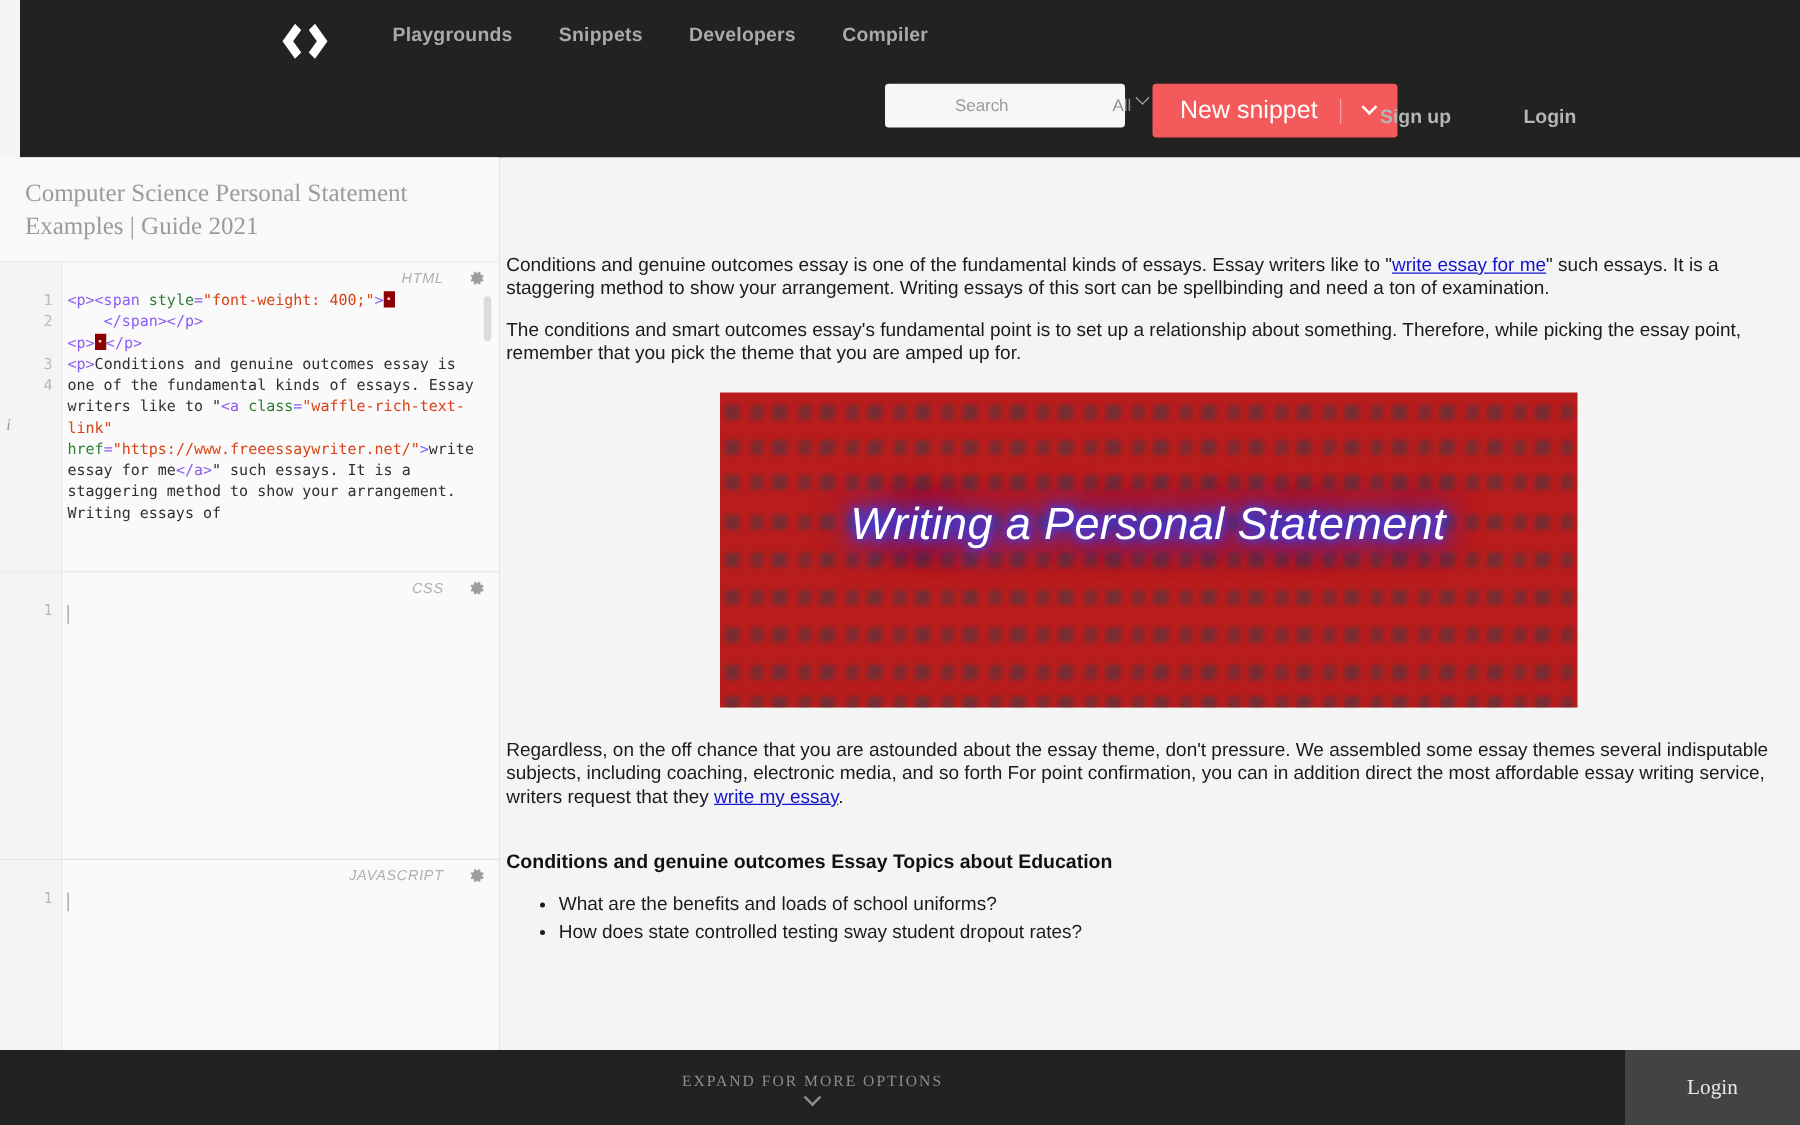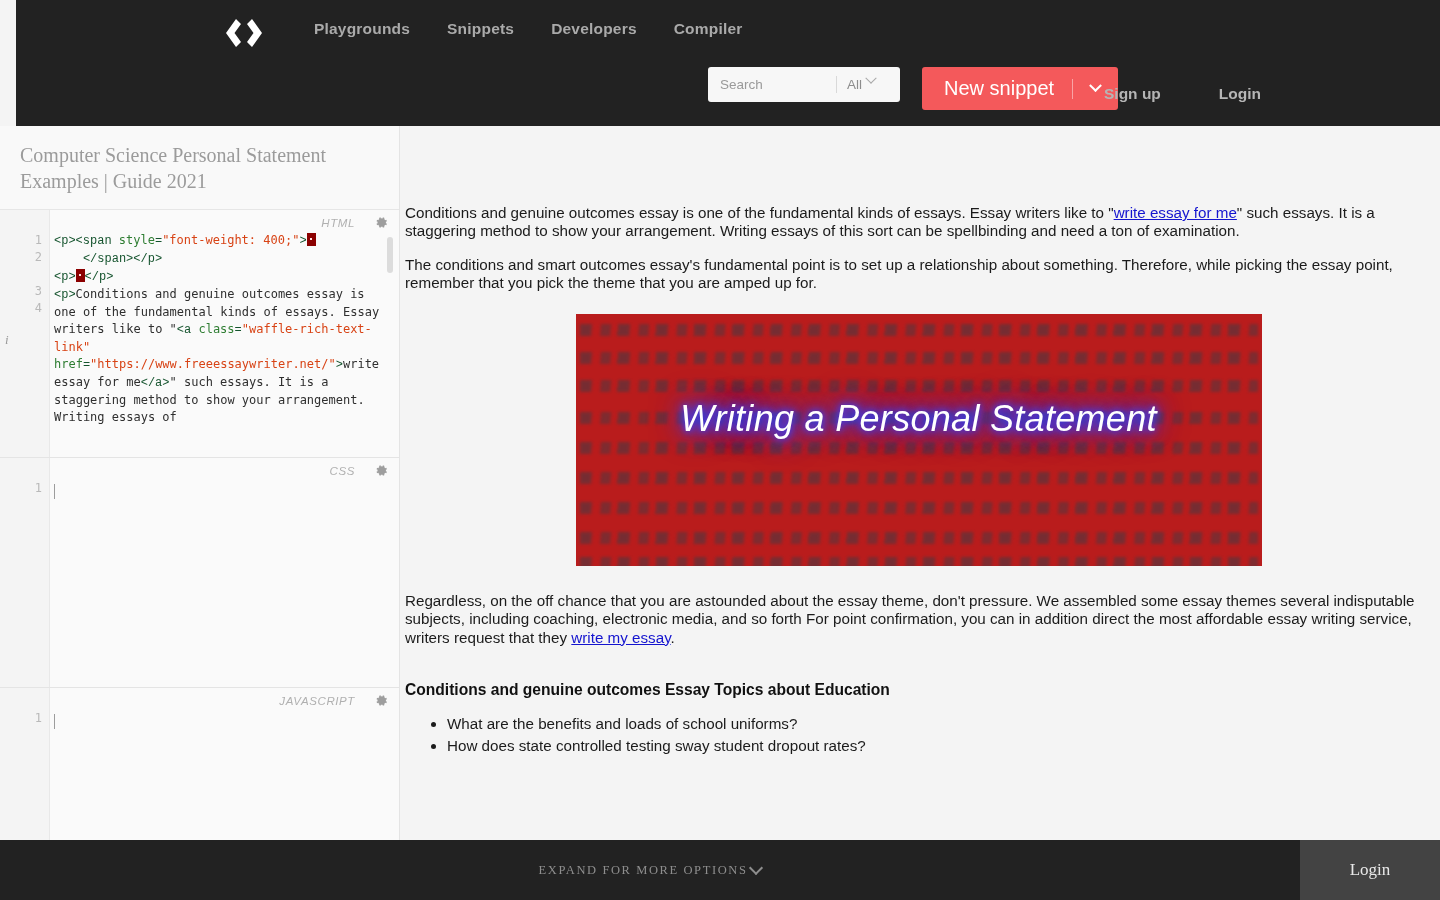--- a/index.html
+++ b/index.html
@@ -33,21 +33,21 @@
   .search-box {
     position: absolute; left: 692px; top: 67px;
     width: 192px; height: 35px;
     background: #f7f7f7; border-radius: 3px;
     display: flex; align-items: center;
   }
   .search-input {
     border: none; outline: none; background: transparent;
     font-family: "Liberation Sans", sans-serif;
     font-size: 13.5px; color: #444;
-    padding-left: 12px; width: 128px; height: 100%;
+    padding-left: 12px; width: 128px; height: 100%; margin-left: 44px;
   }
   .search-input::placeholder { color: #9a9a9a; }
   .search-divider {
     width: 1px; height: 17px; background: #d9d9d9;
   }
   .search-filter {
     display: flex; gap: 5px;
     padding-left: 10px; cursor: pointer;
   }
   .search-filter-label { font-size: 13.5px; color: #8d8d8d; }
@@ -128,21 +128,21 @@
     text-align: right;
     font-family: "DejaVu Sans Mono", monospace;
     font-size: 12px; line-height: 17px; color: #b9b9b9;
   }
   .code {
     position: absolute; left: 54px; top: 22px; right: 14px;
     font-family: "DejaVu Sans Mono", monospace;
     font-size: 12px; line-height: 17px;
     color: #333; white-space: pre-wrap; word-break: break-word;
   }
-  .tag   { color: #14532d; font-family: Liberation Mono, monospace; }
+  .tag   { color: #8b5cf6; }
   .attr  { color: #2e7d32; }
   .str   { color: #d84315; }
   .txt   { color: #2f2f2f; }
   .nbsp-mark {
     display: inline-block; width: 9px; height: 13px;
     background: #8b0000; vertical-align: -2px; position: relative;
   }
   .nbsp-mark::after {
     content: ""; position: absolute; left: 3.5px; top: 5.5px;
     width: 2px; height: 2px; background: #ffdddd;
@@ -226,21 +226,21 @@
     width: 140px; height: 60px; background: #434343;
     display: flex; align-items: center; justify-content: center;
     cursor: pointer;
   }
   .btm-run-label {
     font-family: "Liberation Serif", serif;
     font-size: 17px; color: #e8e8e8;
   }
   .btm-expand {
     flex: 1; background: #222222;
-    display: flex; flex-direction: row;
+    display: flex; flex-direction: column;
     align-items: center; justify-content: center;
     cursor: pointer; gap: 4px;
   }
   .btm-expand-label {
     font-family: "Liberation Serif", serif;
     font-size: 12.5px; color: #8e8e8e; letter-spacing: 1.6px;
   }
   .chev-dn {
     display: inline-block; width: 10px; height: 10px;
     border-right: 2px solid #8e8e8e; border-bottom: 2px solid #8e8e8e;

